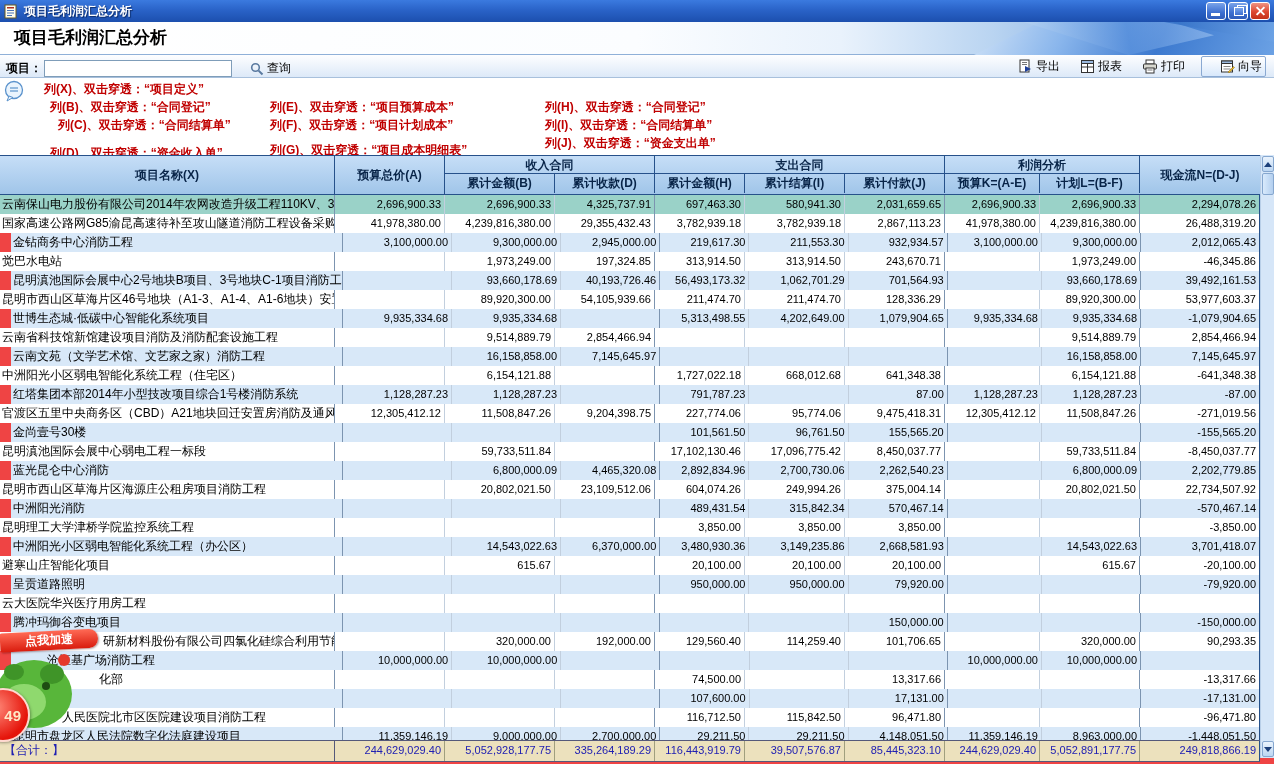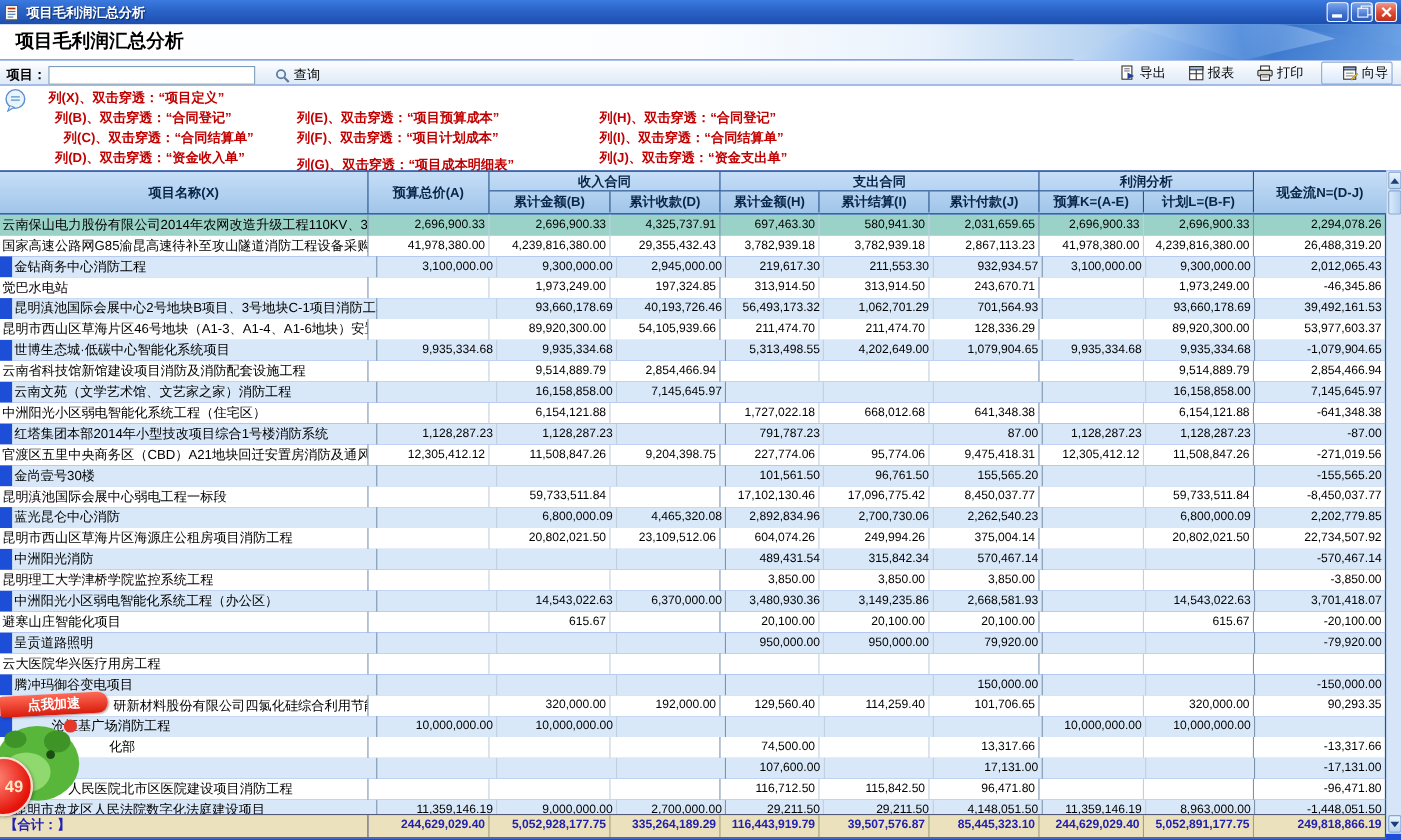--- a/index.html
+++ b/index.html
@@ -1,17 +1,17 @@
 <!DOCTYPE html>
 <html style="--titlebar-blue: #2a63c8; --selected-row: #9ad2c8; --row-alt: #d8e8f8; --legend-red: #c00000; --totals-bg: #ece1bd; --totals-text: #2020b2; --header-bg: #aecdee;"><head>
 <meta charset="utf-8">
 <style>
   html,body{margin:0;padding:0;background:#9db8d8;}
   #app{position:relative;width:1274px;height:764px;overflow:hidden;
-       background:#1d4ed8;font-family:"Liberation Sans","DejaVu Sans",sans-serif;
+       background:#ef4444;font-family:"Liberation Sans","DejaVu Sans",sans-serif;
        -webkit-font-smoothing:none;}
   
   .titlebar{position:absolute;left:0;top:0;width:100%;height:22px;
     background:linear-gradient(to bottom,#3b7adf 0%,#2a63c8 45%,#1c4fae 100%);
     display:flex;align-items:center;padding-left:4px;box-sizing:border-box;}
   .titlebar .wtitle{color:#fff;font-weight:bold;font-size:12px;margin-left:5px;
     text-shadow:1px 1px 1px #0c2a66;}
   .winbtns{position:absolute;right:4px;top:2px;display:flex;gap:2px;}
   .wbtn{width:20px;height:18px;border-radius:3px;border:1px solid #fff;
     box-sizing:border-box;position:relative;
@@ -82,21 +82,21 @@
   .col-a{width:110px;} .col-b{width:110px;} .col-d{width:100px;border-right-color:#7c94b0;}
   .col-h{width:90px;} .col-i{width:100px;} .col-j{width:100px;border-right-color:#7c94b0;}
   .col-k{width:95px;} .col-l{width:100px;border-right-color:#7c94b0;}
   .col-n{width:120px;border-right:1px solid #26518a;}
   #tbody .tr:nth-child(24) .name{padding-left:103px;}
   #tbody .tr:nth-child(25) .name{padding-left:36px;}
   #tbody .tr:nth-child(26) .name{padding-left:99px;}
   #tbody .tr:nth-child(27) .name{padding-left:34px;}
   .totals{display:flex;height:20px;line-height:19px;background:var(--totals-bg,#ece1bd);
     border-top:1px solid #55597a;border-bottom:1px solid #55597a;box-sizing:content-box;
-    color:var(--totals-text,#2020b2);font-weight:bold;}
+    color:var(--totals-text,#2020b2);font-weight:normal;}
   .totals .td{border-right:1px solid #a09f7e;color:var(--totals-text,#2020b2);}
   .totals .td.name{padding-left:4px;font-size:12px;border-right-color:#55597a;}
   .totals .col-n{border-right:1px solid #26518a;}
   
   .vscroll{position:absolute;left:1260px;top:155px;width:14px;height:603px;
     background:#d6e6f8;border-left:1px solid #b9cfe8;box-sizing:border-box;}
   .sb-btn{position:absolute;left:1px;width:12px;height:16px;border:1px solid #86a7cf;border-radius:2px;
     background:linear-gradient(#eaf3fd,#bcd6f2);box-sizing:border-box;
     display:flex;align-items:center;justify-content:center;}
   .sb-btn.up{top:1px;} .sb-btn.down{bottom:1px;}
@@ -212,21 +212,21 @@
       <line x1="7" y1="8" x2="15" y2="8" stroke="#5a92cc" stroke-width="1.2"></line>
       <line x1="7" y1="11" x2="15" y2="11" stroke="#5a92cc" stroke-width="1.2"></line>
     </svg>
     <div class="legend-line" style="left:44px;top:3px;">列(X)、双击穿透：“项目定义”</div>
     <div class="legend-line" style="left:50px;top:21px;">列(B)、双击穿透：“合同登记”</div>
     <div class="legend-line" style="left:270px;top:21px;">列(E)、双击穿透：“项目预算成本”</div>
     <div class="legend-line" style="left:545px;top:21px;">列(H)、双击穿透：“合同登记”</div>
     <div class="legend-line" style="left:58px;top:39px;">列(C)、双击穿透：“合同结算单”</div>
     <div class="legend-line" style="left:270px;top:39px;">列(F)、双击穿透：“项目计划成本”</div>
     <div class="legend-line" style="left:545px;top:39px;">列(I)、双击穿透：“合同结算单”</div>
-    <div class="legend-line" style="left:50px;top:57px;">列(D)、双击穿透：“资金收入单”</div>
+    <div class="legend-line" style="left:50px;top:67px;">列(D)、双击穿透：“资金收入单”</div>
     <div class="legend-line" style="left:270px;top:64px;">列(G)、双击穿透：“项目成本明细表”</div>
     <div class="legend-line" style="left:545px;top:57px;">列(J)、双击穿透：“资金支出单”</div>
   </div>
 
   <div class="grid">
     <div class="thead">
       <div class="th big w-name">项目名称(X)</div>
       <div class="th big w-a">预算总价(A)</div>
       <div class="grp w-income">
         <div class="gl">收入合同</div>

